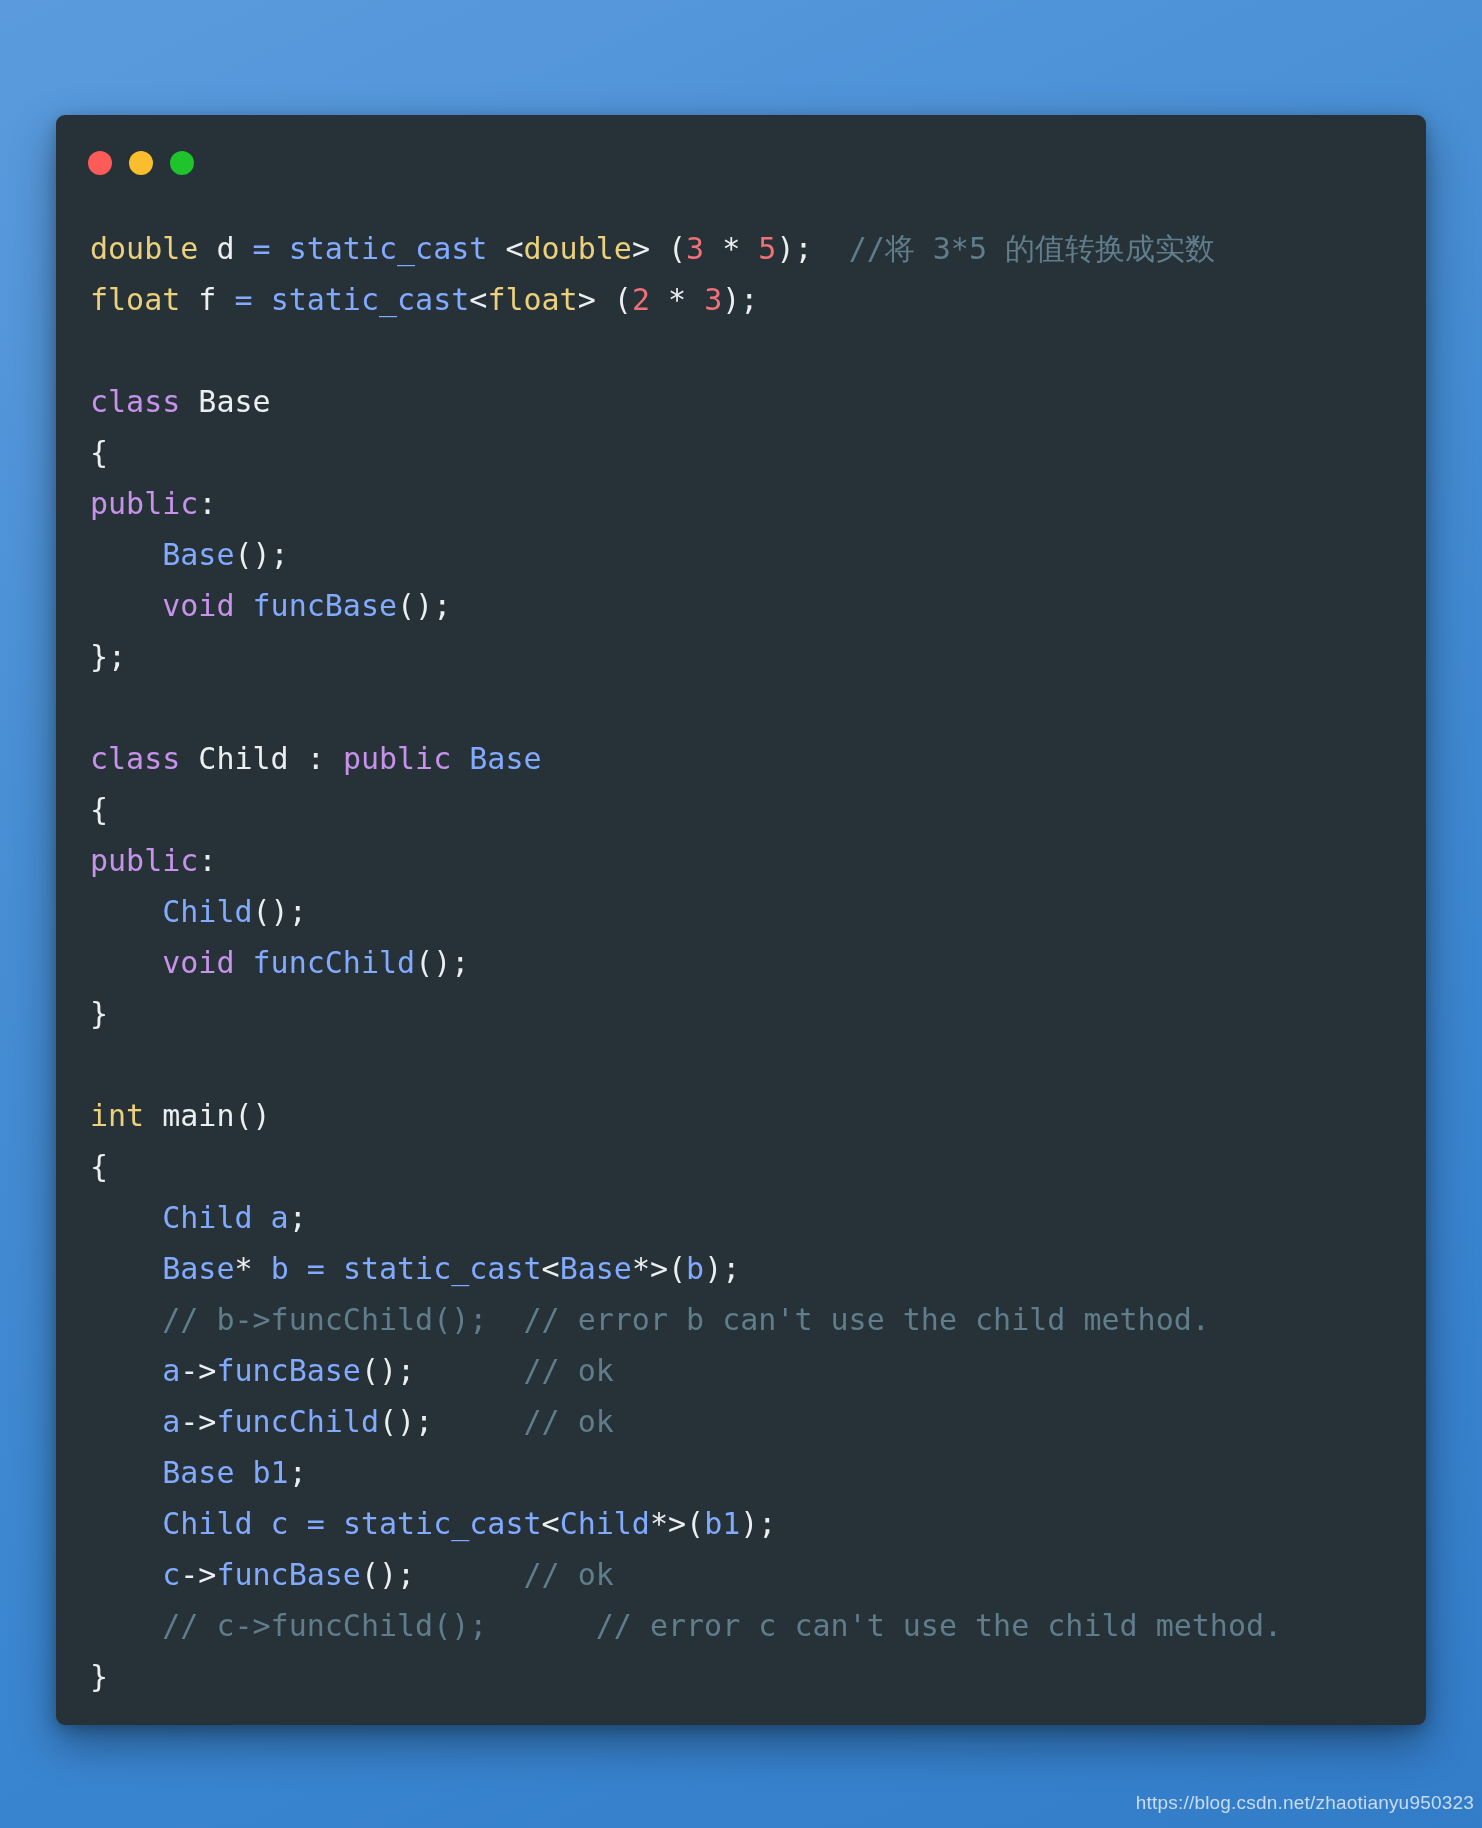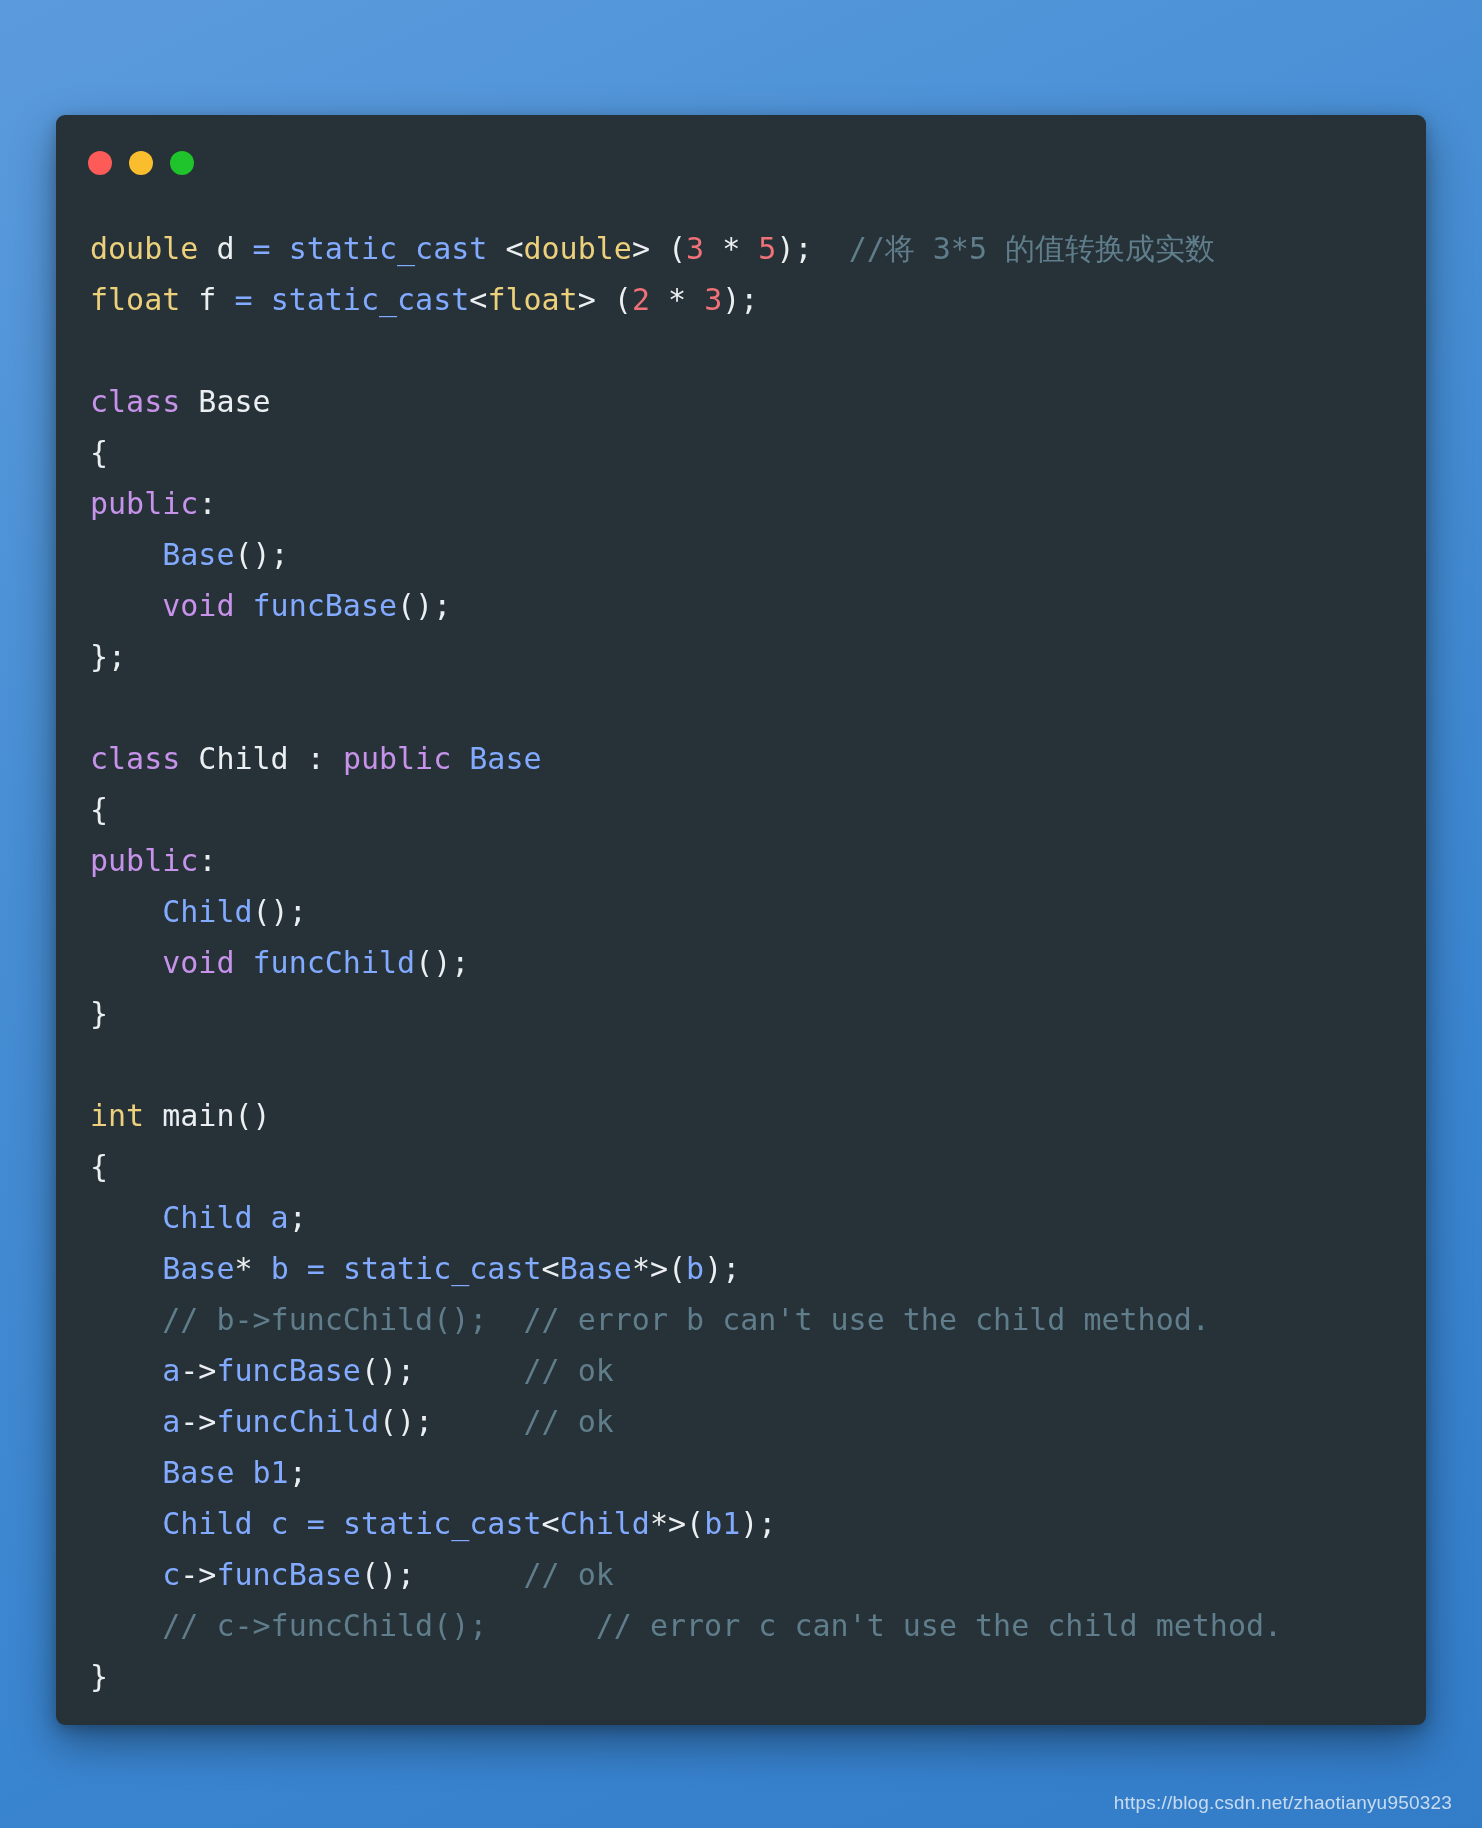--- a/index.html
+++ b/index.html
@@ -65,21 +65,21 @@
   
   .t-type    { color: #ecd07b; }   
   .t-kw      { color: #c792ea; }   
   .t-ident   { color: #82aaff; }   
   .t-plain   { color: #eceff1; }   
   .t-num     { color: #f07178; }   
   .t-comment { color: #607d8b; }   
 
   .watermark {
     position: absolute;
-    right: 30px;
+    right: 8px;
     bottom: 14px;
     font-family: "Liberation Sans", sans-serif;
     font-size: 19px;
     color: rgba(255,255,255,0.72);
     letter-spacing: 0.2px;
     white-space: nowrap;
   }
 </style>
 </head>
 <body>

